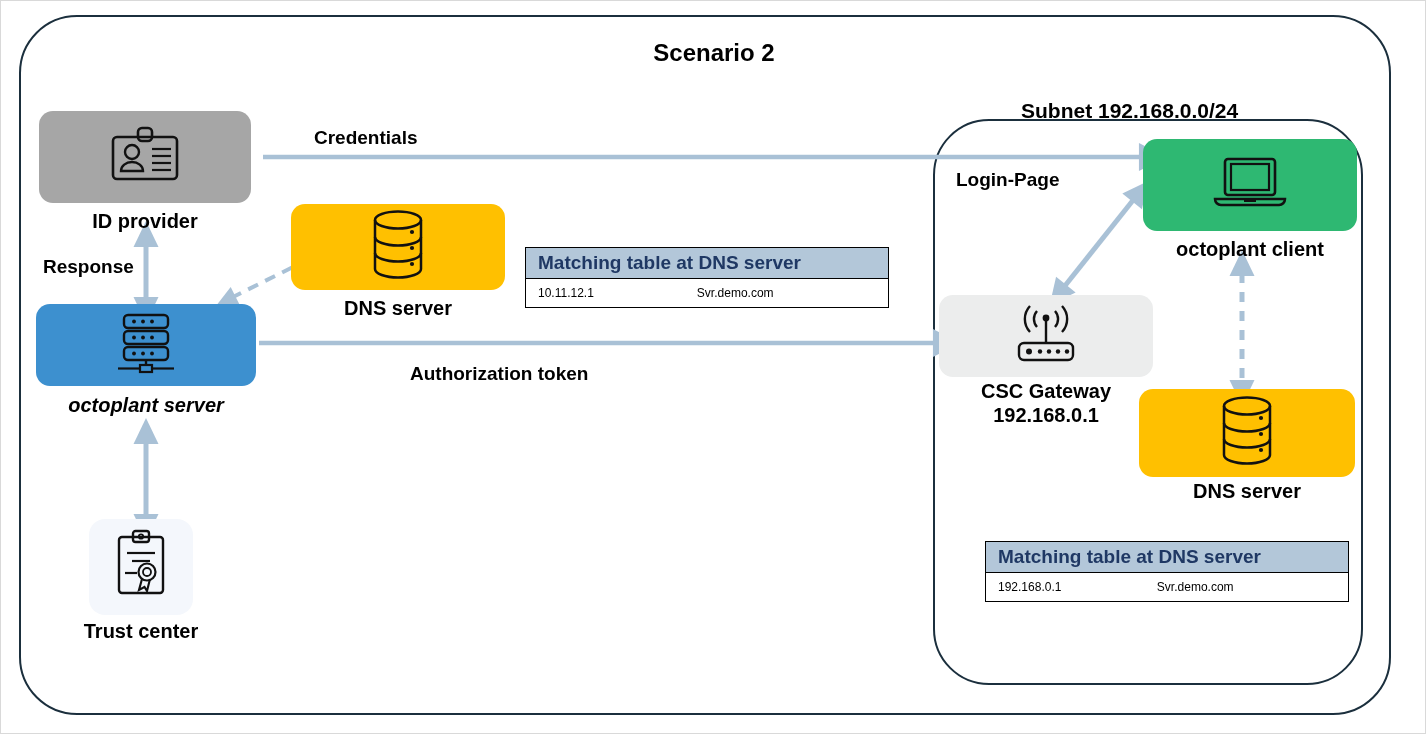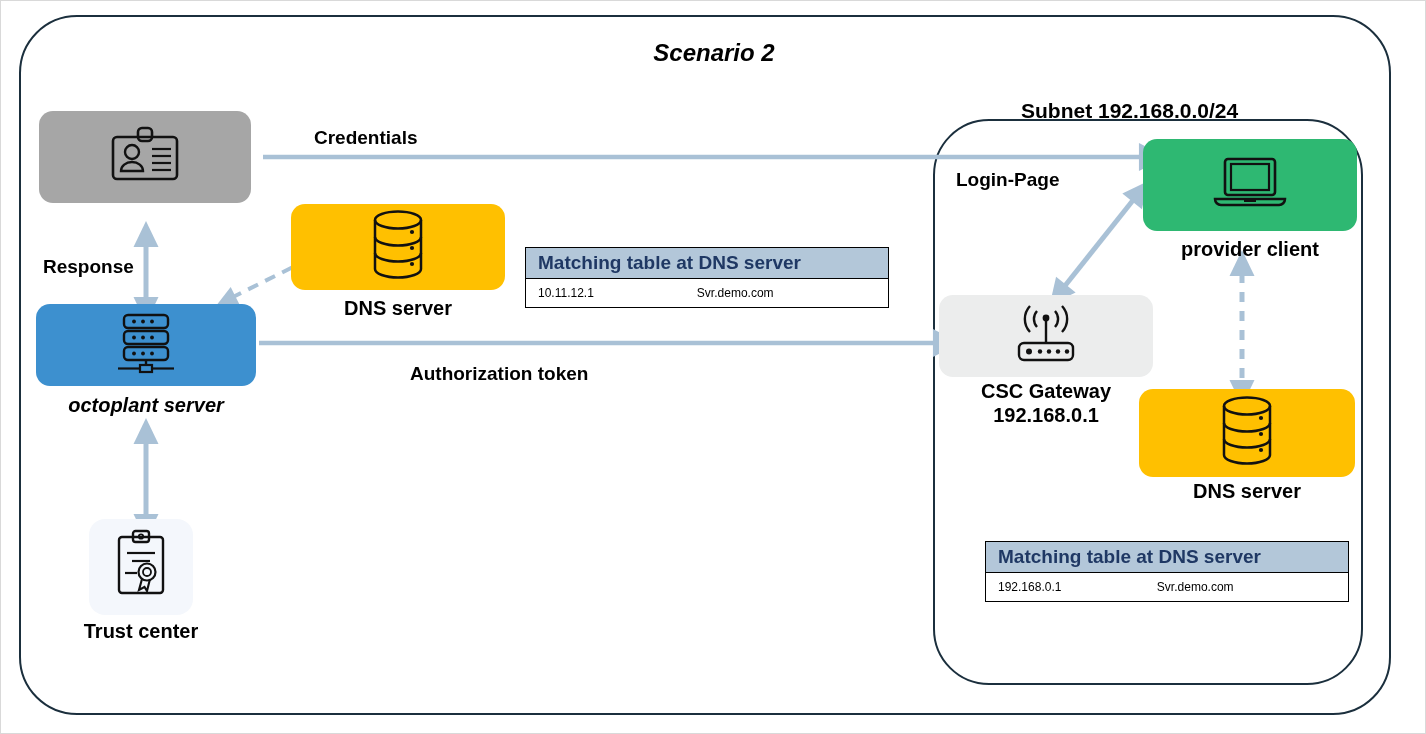--- a/index.html
+++ b/index.html
@@ -37,21 +37,20 @@
   }
   
   .scenario-title {
     position: absolute;
     left: 0; top: 38px;
     width: 1426px;
     text-align: center;
     font-size: 24px;
     font-weight: bold;
     color: #000000;
-    font-style: italic;
   }
   .subnet-title {
     position: absolute;
     left: 1020px; top: 98px;
     font-size: 21px;
     font-weight: bold;
     color: #000000;
     white-space: nowrap;
   }
   
@@ -201,20 +200,21 @@
         <rect x="33" y="2" width="14" height="13" rx="4" fill="none" stroke="#111" stroke-width="2.6"></rect>
         <circle cx="27" cy="26" r="7" fill="none" stroke="#111" stroke-width="2.4"></circle>
         <path d="M16 45 a11 9 0 0 1 22 0 z" fill="none" stroke="#111" stroke-width="2.4"></path>
         <line x1="47" y1="23" x2="66" y2="23" stroke="#111" stroke-width="2.2"></line>
         <line x1="47" y1="30" x2="66" y2="30" stroke="#111" stroke-width="2.2"></line>
         <line x1="47" y1="37" x2="66" y2="37" stroke="#111" stroke-width="2.2"></line>
         <line x1="47" y1="44" x2="66" y2="44" stroke="#111" stroke-width="2.2"></line>
       </svg>
     </span>
   </div>
+  <div class="node-label l-idp">ID provider</div>
 
   <div class="node n-server">
     <span>
       <svg width="76" height="62" viewBox="0 0 76 62">
         <rect x="16" y="3" width="44" height="13" rx="4" fill="none" stroke="#111" stroke-width="2.4"></rect>
         <rect x="16" y="19" width="44" height="13" rx="4" fill="none" stroke="#111" stroke-width="2.4"></rect>
         <rect x="16" y="35" width="44" height="13" rx="4" fill="none" stroke="#111" stroke-width="2.4"></rect>
         <circle cx="26" cy="9.5" r="1.9" fill="#111"></circle>
           <circle cx="35" cy="9.5" r="1.9" fill="#111"></circle>
           <circle cx="44" cy="9.5" r="1.9" fill="#111"></circle>
@@ -291,21 +291,21 @@
   <div class="node n-client">
     <span>
       <svg width="86" height="60" viewBox="0 0 86 60">
         <rect x="18" y="6" width="50" height="36" rx="3" fill="none" stroke="#111" stroke-width="2.6"></rect>
         <rect x="24" y="11" width="38" height="26" fill="none" stroke="#111" stroke-width="2.2"></rect>
         <path d="M8 46 h70 a6 6 0 0 1 -6 6 H14 a6 6 0 0 1 -6 -6 z" fill="none" stroke="#111" stroke-width="2.5"></path>
         <path d="M37 46 h12 v3 h-12 z" fill="#111"></path>
       </svg>
     </span>
   </div>
-  <div class="node-label l-client">provider client</div>
+  <div class="node-label l-client">octoplant client</div>
 
   <div class="node n-dns2">
     <span>
       <svg width="66" height="72" viewBox="0 0 66 72">
         <ellipse cx="33" cy="11" rx="23" ry="8.5" fill="none" stroke="#111" stroke-width="2.5"></ellipse>
         <path d="M10 11 V60 a23 8.5 0 0 0 46 0 V11" fill="none" stroke="#111" stroke-width="2.5"></path>
         <path d="M10 28 a23 8.5 0 0 0 46 0" fill="none" stroke="#111" stroke-width="2.5"></path>
         <path d="M10 44 a23 8.5 0 0 0 46 0" fill="none" stroke="#111" stroke-width="2.5"></path>
         <circle cx="47" cy="23" r="2.1" fill="#111"></circle>
         <circle cx="47" cy="39" r="2.1" fill="#111"></circle>

